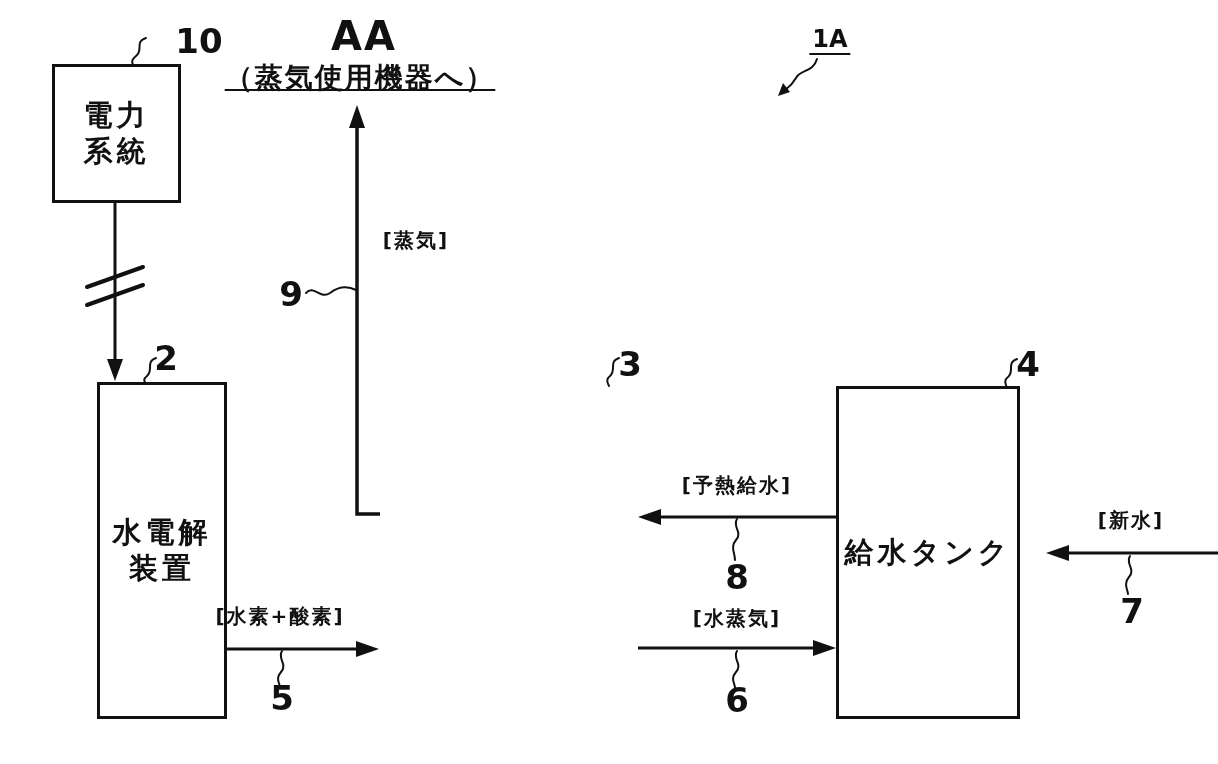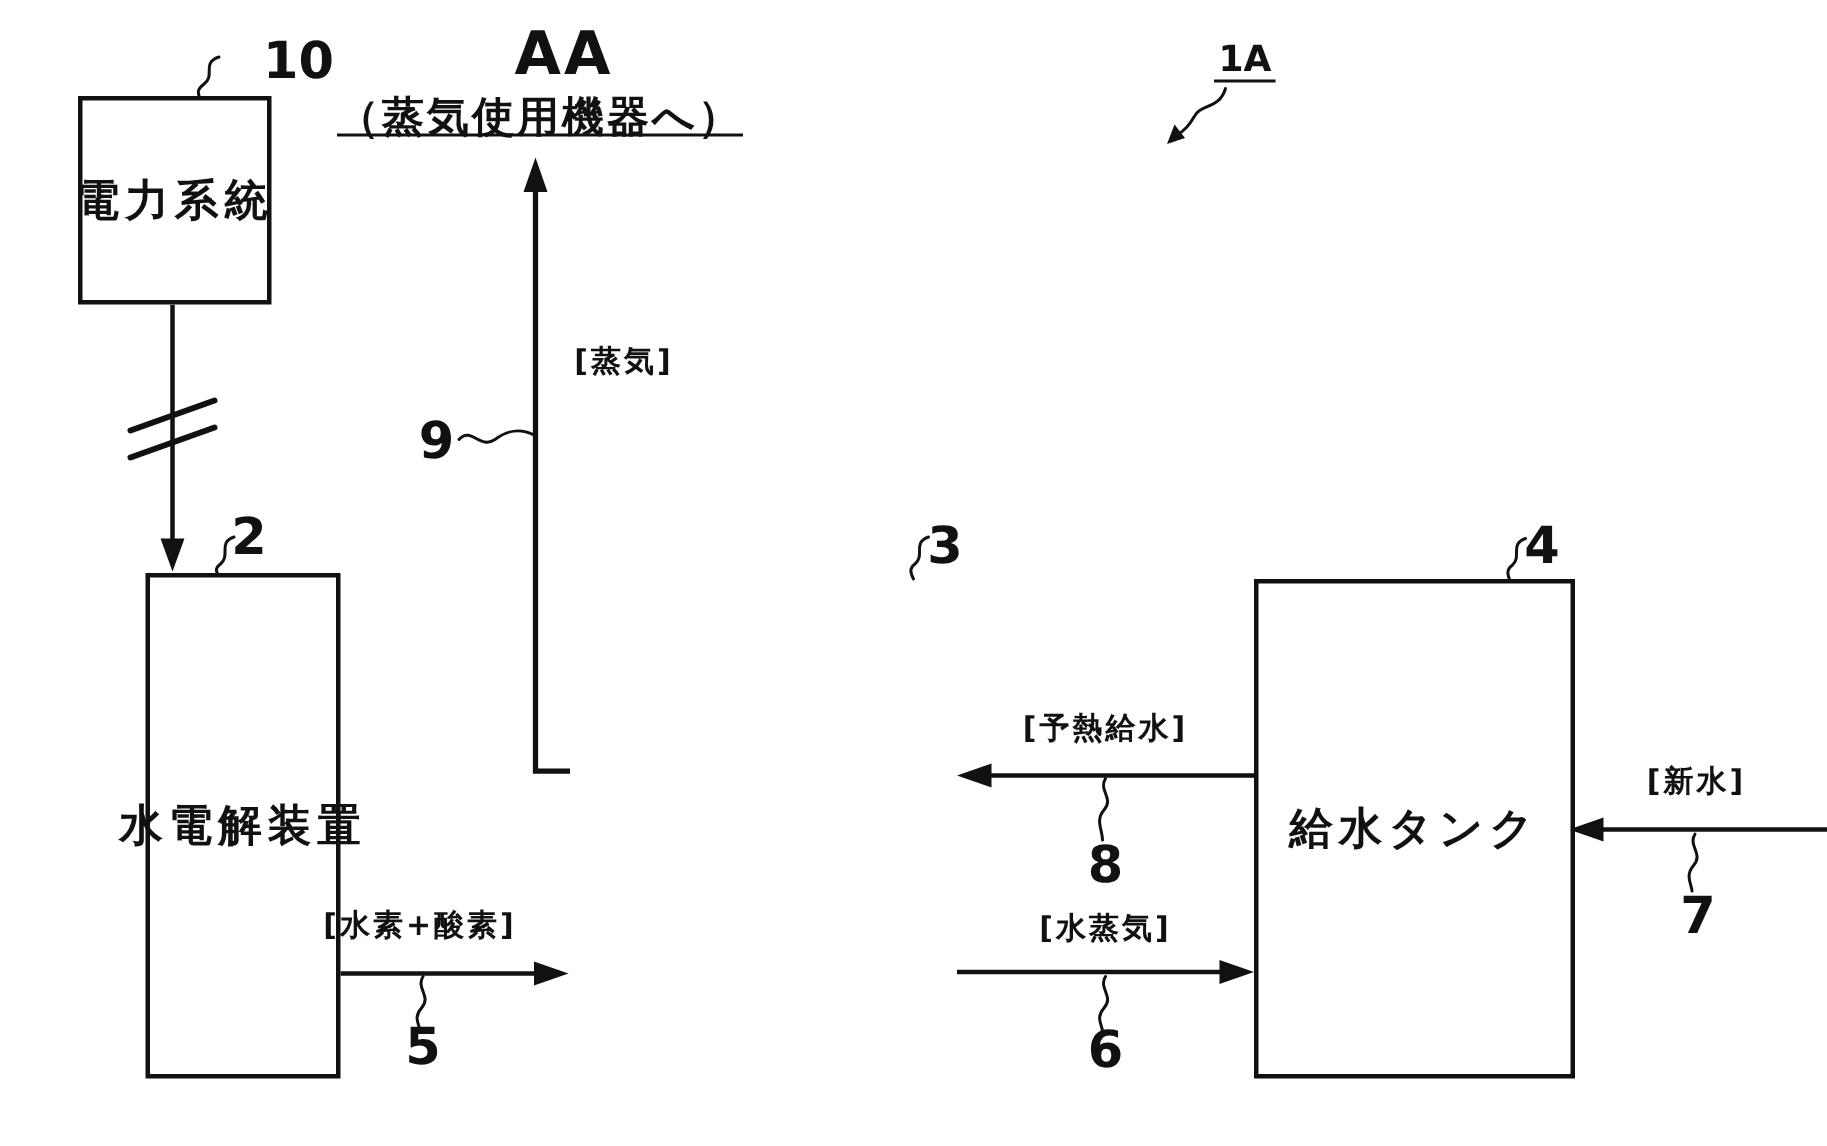--- a/index.html
+++ b/index.html
@@ -4,21 +4,21 @@
 <style>
   html,body{margin:0;padding:0;background:#fff;}
   .stage{
     position:relative;width:1218px;height:764px;background:#ffffff;
     font-family:"DejaVu Sans","Liberation Sans",sans-serif;color:#111;
     overflow:hidden;
   }
   .layer{position:absolute;left:0;top:0;}
   .box{
     position:absolute;border:3px solid #111;background:#fff;box-sizing:border-box;
-    display:flex;flex-direction:row;align-items:center;justify-content:center;
+    display:flex;flex-direction:column;align-items:center;justify-content:center;
     text-align:right;
   }
   .box-label{
     display:block;font-size:29px;font-weight:600;line-height:1.22;
     letter-spacing:4px;white-space:nowrap;
   }
   .lbl{position:absolute;transform:translateX(-50%);white-space:nowrap;font-weight:600;line-height:1;}
   .heading{font-size:40px;letter-spacing:2px;}
   .subheading{font-size:28px;letter-spacing:2px;}
   .figref{font-size:24px;border-bottom:2px solid #111;padding:0 3px 2px 3px;}
@@ -91,25 +91,25 @@
     <span class="box-label">電力</span>
     <span class="box-label">系統</span>
   </div>
 
   <div class="box" style="left:51px;top:382px;width:130px;height:337px;margin-left:46px;">
     <span class="box-label">水電解</span>
     <span class="box-label">装置</span>
   </div>
 
 
-  <div class="box" style="left:836px;top:386px;width:214px;height:333px;">
+  <div class="box" style="left:836px;top:386px;width:184px;height:333px;">
     <span class="box-label">給水タンク</span>
   </div>
 
-  <div class="lbl heading" style="left:376px;top:16px;">AA</div>
+  <div class="lbl heading" style="left:364px;top:16px;">AA</div>
   <div class="lbl subheading" style="left:360px;top:64px;text-decoration:underline;">（蒸気使用機器へ）</div>
   <div class="lbl figref" style="left:830px;top:27px;">1A</div>
 
   <div class="lbl flow" style="left:416px;top:230px;">[蒸気]</div>
   <div class="lbl flow" style="left:280px;top:606px;">[水素+酸素]</div>
   <div class="lbl flow" style="left:737px;top:475px;">[予熱給水]</div>
   <div class="lbl flow" style="left:737px;top:608px;text-align:right;">[水蒸気]</div>
   <div class="lbl flow" style="left:1131px;top:510px;">[新水]</div>
 
   <div class="lbl refnum" style="left:163px;top:24px;margin-left:36px;">10</div>

